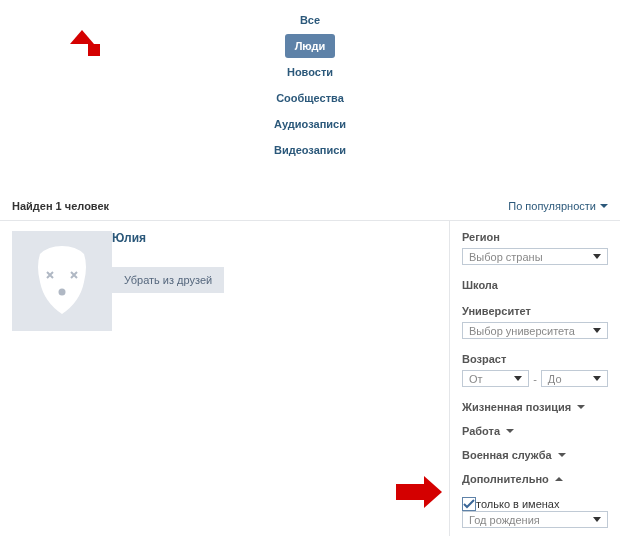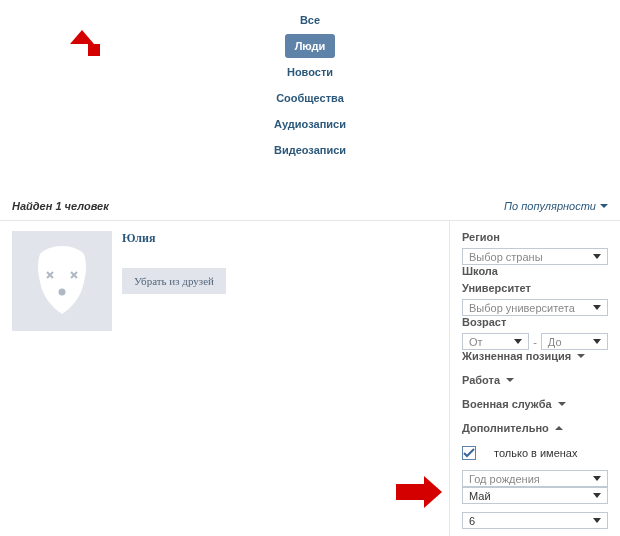--- a/index.html
+++ b/index.html
@@ -49,21 +49,20 @@
     position: absolute;
     left: 6px; top: 14px;
   }
   .header-row {
     display: flex;
     justify-content: space-between;
     align-items: center;
     border-bottom: 1px solid #E4E6E9;
     padding: 10px 12px 8px 12px;
     margin-top: 28px;
-    font-style: italic;
   }
   .found-text { font-weight: bold; color: #333; }
   .sort-link { color: #2B587A; cursor: pointer; display: flex; align-items: center; gap: 4px; margin-left: 8px; }
   .tri-down {
     width: 0; height: 0;
     border-left: 4px solid transparent;
     border-right: 4px solid transparent;
     border-top: 4px solid #2B587A;
     display: inline-block;
   }
@@ -85,22 +84,20 @@
     display: flex;
   }
   .left {
     flex: 1;
     padding: 10px 12px;
     border-right: 1px solid #E4E6E9;
     min-height: 460px;
   }
   .person {
     display: flex;
-    gap: 10px;
-    font-family: Liberation Serif, serif;
   }
   .avatar {
     width: 100px;
     height: 100px;
     background: #E1E5EB;
     display: flex;
     align-items: center;
     justify-content: center;
   }
   .avatar svg { width: 60px; height: 70px; }
@@ -113,21 +110,21 @@
     border: none;
     cursor: pointer;
     font-family: inherit;
     font-size: 11px;
     width: fit-content;
   }
   .right {
     width: 170px;
     padding: 10px 12px;
   }
-  .filter-group { }
+  .filter-group { margin-bottom: 14px; }
   .filter-label {
     font-weight: bold;
     color: #555;
     margin-bottom: 5px;
     display: block;
   }
   .select-box {
     border: 1px solid #C0CAD5;
     background: #fff;
     padding: 4px 6px;
@@ -154,22 +151,21 @@
     color: #555;
     display: flex;
     align-items: center;
     gap: 6px;
     cursor: pointer;
     margin-bottom: 12px;
   }
   .checkbox-row {
     display: flex;
     align-items: center;
-    gap: 18px;
-    margin-bottom: 10px;
+    gap: 0;
   }
   .checkbox {
     width: 14px; height: 14px;
     border: 1px solid #5E82A8;
     background: #fff;
     display: flex;
     align-items: center;
     justify-content: center;
     cursor: pointer;
   }

